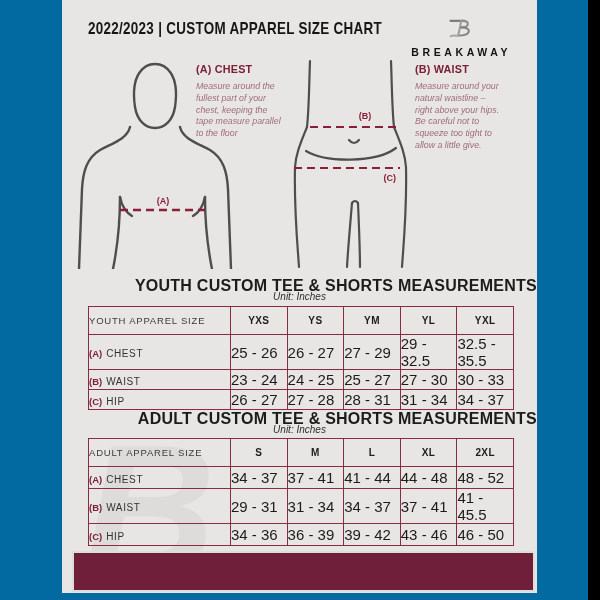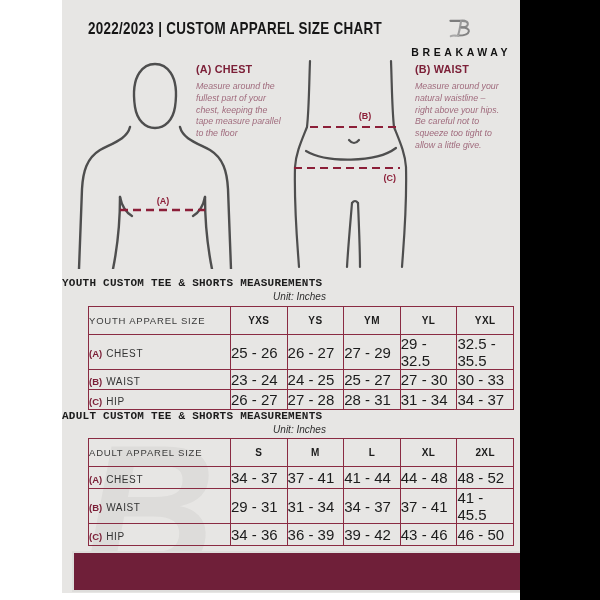--- a/index.html
+++ b/index.html
@@ -1,21 +1,21 @@
 <!DOCTYPE html>
 <html><head>
 <meta charset="utf-8">
 <style>
   html,body{margin:0;padding:0;}
   body{
     width:600px;height:600px;background:#000;
     font-family:"Liberation Sans","DejaVu Sans",sans-serif;
     -webkit-font-smoothing:antialiased;
   }
-  .stage{position:relative;width:520px;height:600px;background:#ffffff;overflow:hidden;}
+  .stage{position:relative;width:588px;height:600px;background:#0369a1;overflow:hidden;}
   .flyer{
     position:absolute;left:62px;top:0;width:475px;height:593px;
     background:#e7e6e4;overflow:hidden;
   }
   
   .hdr-title{
     position:absolute;left:26px;top:20px;
     font-size:14px;font-weight:bold;color:#161616;letter-spacing:.3px;
     transform:scale(.96,1.14);transform-origin:left center;white-space:nowrap;
   }
@@ -27,21 +27,21 @@
   .fig-lower{left:226px;top:57px;}
   svg text{font-family:"Liberation Sans","DejaVu Sans",sans-serif;}
   
   .guide{position:absolute;}
   .g-chest{left:134px;top:63px;width:100px;}
   .g-waist{left:353px;top:63px;width:120px;}
   .g-hips{left:353px;top:166px;width:120px;}
   .guide-head{font-size:10.8px;font-weight:bold;color:#7c2038;letter-spacing:.2px;margin-bottom:6px;}
   .guide-body{font-size:8.8px;font-style:italic;color:#a06b7d;line-height:11.8px;white-space:pre-line;}
   
-  .sec-title{position:absolute;left:0;width:100%;text-align:left;font-size:11px;font-weight:bold;color:#1c1c1c;letter-spacing:.25px;font-family:Liberation Mono, monospace;}
+  .sec-title{position:absolute;left:0;width:100%;text-align:right;font-size:16px;font-weight:bold;color:#1c1c1c;letter-spacing:.25px;}
   .t-youth{top:277px;}
   .t-adult{top:410px;}
   .unit{position:absolute;left:0;width:100%;text-align:center;font-size:10px;font-style:italic;font-weight:400;color:#2d2d2d;}
   .u-youth{top:291px;}
   .u-adult{top:424px;}
   
   table.sizes{
     position:absolute;left:26px;width:425px;border-collapse:collapse;table-layout:fixed;
     background:transparent;z-index:2;
   }

